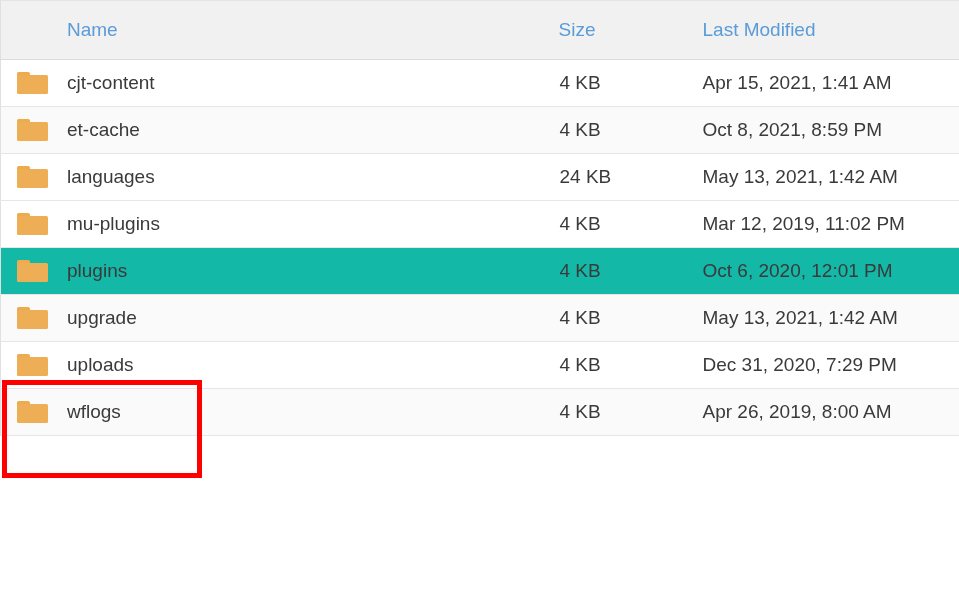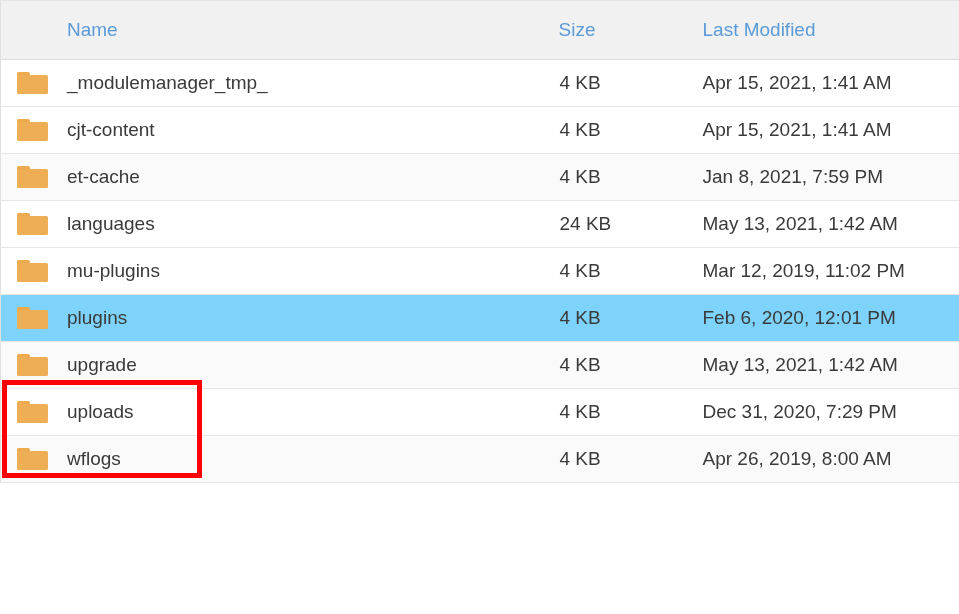--- a/index.html
+++ b/index.html
@@ -54,21 +54,21 @@
   thead th.th-name { padding-left: 66px; border-left: 1px solid #e0e0e0; }
   thead th.th-size { padding-left: 19px; }
   thead th.th-date { padding-left: 11px; }
 
   tbody tr.file-row {
     height: 46.5px;
   }
   tbody tr.file-row.odd  { background: #ffffff; }
   tbody tr.file-row.even { background: #fafafa; }
 
-  tbody tr.file-row.hl-first { background: #7dd3fc; }
+  tbody tr.file-row.hl-first { background: #14b8a6; }
   tbody tr.file-row.hl-second { background: #f0f0f0; }
 
   tbody td {
     padding: 0;
     margin: 0;
     font-size: 19px;
     color: #3a3a3a;
     vertical-align: middle;
     border-bottom: 1px solid #e6e6e6;
     height: 46.5px;
@@ -142,55 +142,44 @@
     </colgroup>
     <thead>
       <tr class="header-row">
         <th class="th-name">Name</th>
         <th class="th-size">Size</th>
         <th class="th-date">Last Modified</th>
       </tr>
     </thead>
     <tbody>
 
-      <tr class="file-row odd">
-        <td class="td-name">
-          <span class="folder-icon">
-              <span class="tab"></span>
-              <span class="body"></span>
-            </span>
-          <span class="name-text">_modulemanager_tmp_</span>
+
+
+      <tr class="file-row odd">
+        <td class="td-name">
+          <span class="folder-icon">
+              <span class="tab"></span>
+              <span class="body"></span>
+            </span>
+          <span class="name-text">cjt-content</span>
         </td>
         <td class="td-size">4 KB</td>
         <td class="td-date">Apr 15, 2021, 1:41 AM</td>
       </tr>
 
-
-      <tr class="file-row odd">
-        <td class="td-name">
-          <span class="folder-icon">
-              <span class="tab"></span>
-              <span class="body"></span>
-            </span>
-          <span class="name-text">cjt-content</span>
-        </td>
-        <td class="td-size">4 KB</td>
-        <td class="td-date">Apr 15, 2021, 1:41 AM</td>
-      </tr>
-
       <tr class="file-row even">
         <td class="td-name">
           <span class="folder-icon">
               <span class="tab"></span>
               <span class="body"></span>
             </span>
           <span class="name-text">et-cache</span>
         </td>
         <td class="td-size">4 KB</td>
-        <td class="td-date">Jan 8, 2021, 7:59 PM</td>
+        <td class="td-date">Oct 8, 2021, 8:59 PM</td>
       </tr>
 
       <tr class="file-row odd">
         <td class="td-name">
           <span class="folder-icon">
               <span class="tab"></span>
               <span class="body"></span>
             </span>
           <span class="name-text">languages</span>
         </td>
@@ -213,21 +202,21 @@
 
       <tr class="file-row hl-first">
         <td class="td-name">
           <span class="folder-icon">
               <span class="tab"></span>
               <span class="body"></span>
             </span>
           <span class="name-text">plugins</span>
         </td>
         <td class="td-size">4 KB</td>
-        <td class="td-date">Feb 6, 2020, 12:01 PM</td>
+        <td class="td-date">Oct 6, 2020, 12:01 PM</td>
       </tr>
 
 
       <tr class="file-row even">
         <td class="td-name">
           <span class="folder-icon">
               <span class="tab"></span>
               <span class="body"></span>
             </span>
           <span class="name-text">upgrade</span>

